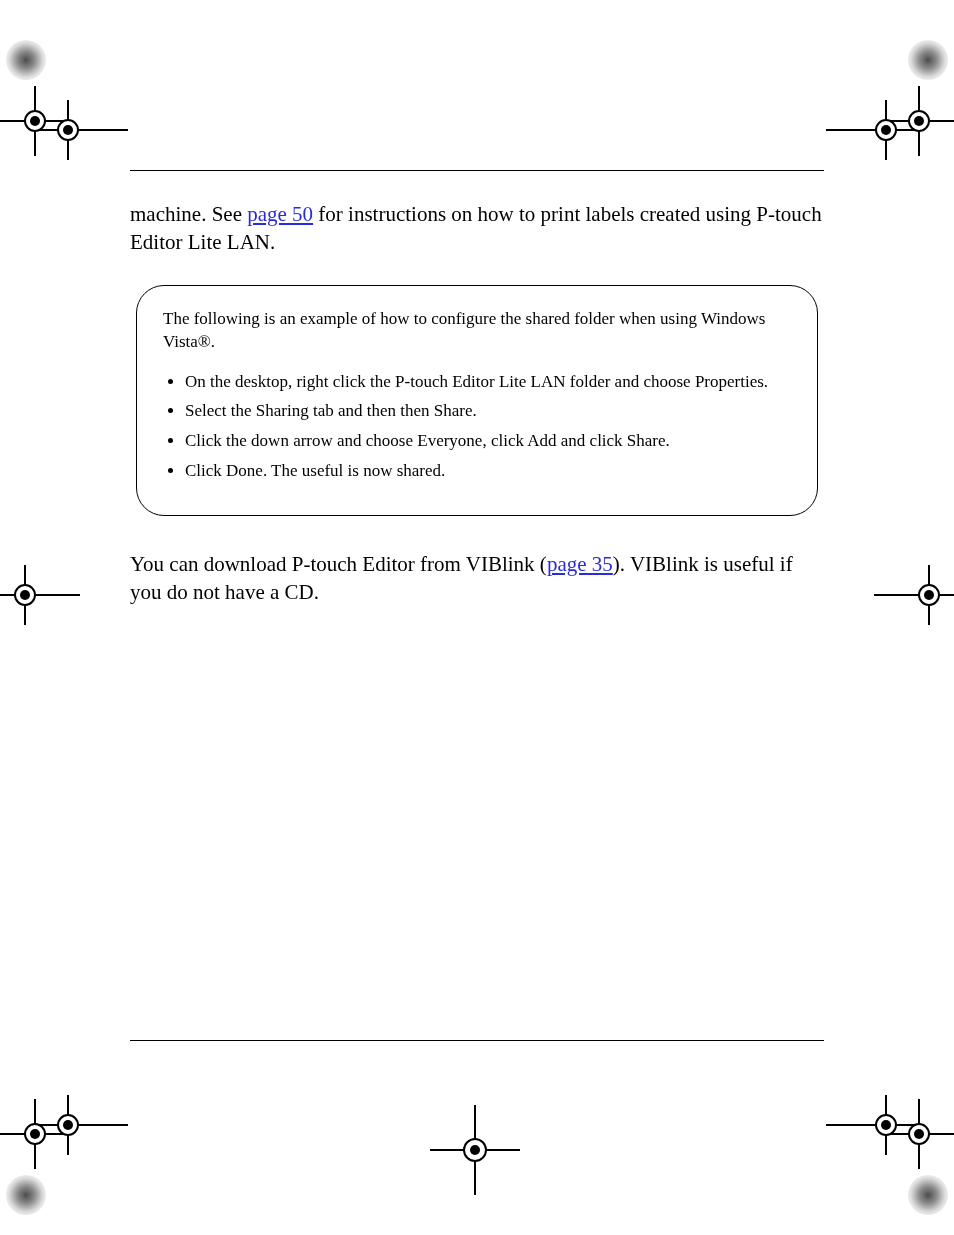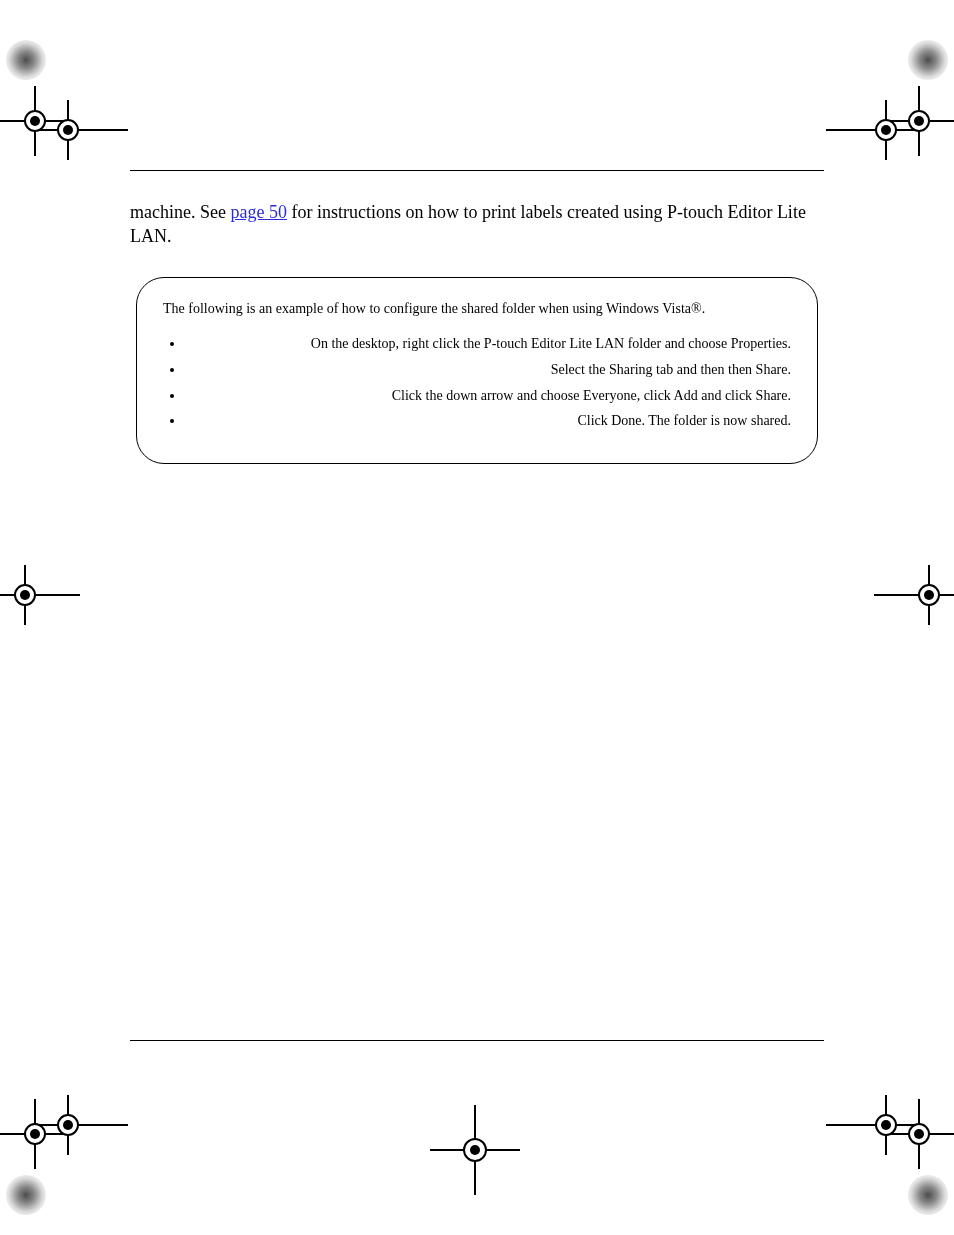--- a/index.html
+++ b/index.html
@@ -36,48 +36,47 @@
     border-top: 1.5px solid #000;
   }
   .content {
     position: absolute;
     top: 200px;
     left: 0;
     width: 100%;
   }
   p.body {
     margin: 0 0 14px 0;
-    font-size: 18px;
+    font-size: 21px;
     line-height: 1.35;
   }
   .link {
     color: #2a2ae0;
     text-decoration: underline;
     cursor: pointer;
   }
   .callout {
     border: 1.5px solid #000;
     border-radius: 28px;
     padding: 22px 26px 26px 26px;
     margin: 28px 6px 34px 6px;
   }
   .callout p {
     margin: 0 0 16px 0;
-    font-size: 14px;
+    font-size: 17px;
     line-height: 1.35;
   }
   .callout ul {
     margin: 0;
     padding-left: 22px;
   }
   .callout li {
-    font-size: 14px;
+    font-size: 17px;
     line-height: 1.4;
     margin-bottom: 6px;
-    text-align: right;
   }
 
   
   .mark {
     position: absolute;
   }
   .mark svg { display: block; }
   .corner-tl { left: 0; top: 40px; }
   .corner-tr { right: 0; top: 40px; }
   .corner-bl { left: 0; bottom: 20px; }
@@ -119,25 +118,28 @@
         <li>
           <span>On the desktop, right click the P-touch Editor Lite LAN folder and choose Properties.</span>
         </li>
         <li>
           <span>Select the Sharing tab and then then Share.</span>
         </li>
         <li>
           <span>Click the down arrow and choose Everyone, click Add and click Share.</span>
         </li>
         <li>
-          <span>Click Done. The folder is now shared.</span>
+          <span>Click Done. The useful is now shared.</span>
         </li>
       </ul>
     </div>
 
+    <p class="body">
+      <span>You can download P-touch Editor from VIBlink (</span><span class="link">page 35</span><span>). VIBlink is useful if you do not have a CD.</span>
+    </p>
 
 
   </div>
 </div>
 
 <div class="mark corner-tl">
   <div class="fan" style="margin-left:6px;margin-bottom:6px;"></div>
   <svg class="reg-s" viewBox="0 0 70 70">
       <line x1="0" y1="35" x2="70" y2="35" stroke="#000" stroke-width="2"></line>
       <line x1="35" y1="0" x2="35" y2="70" stroke="#000" stroke-width="2"></line>

